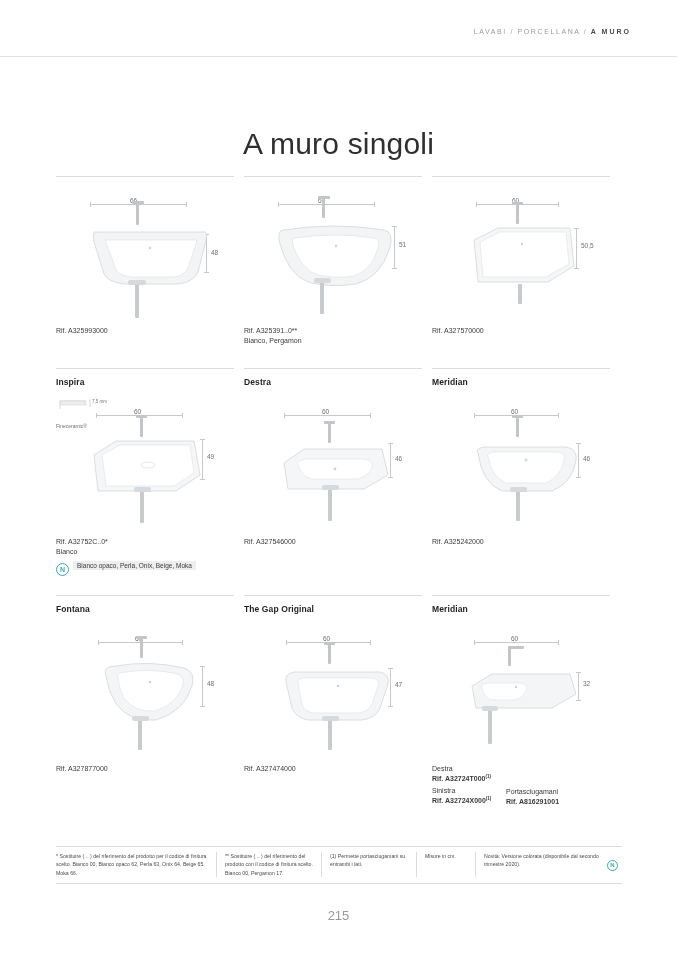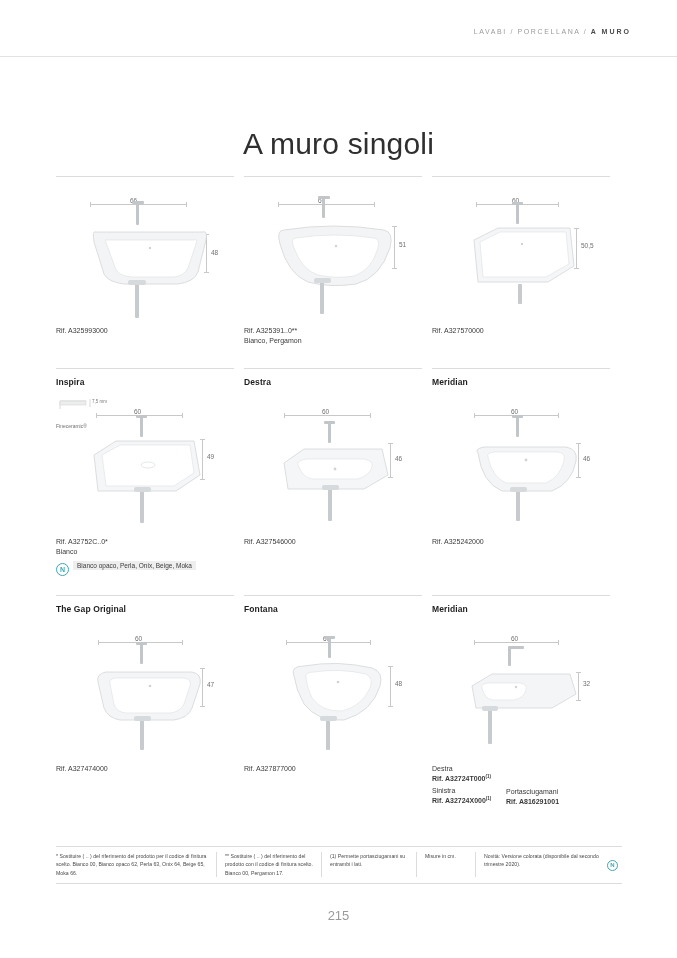--- a/index.html
+++ b/index.html
@@ -299,20 +299,45 @@
           <div style="position:absolute;left:78px;top:100px;width:17px;height:5px;background:#d6dadd;border-radius:2px;"></div>
         </div>
         <div class="ref">Rif. A325242000</div>
       </div>
     </div>
 
     <div class="row" style="margin-top:22px;">
 
       <div class="cell">
         <div class="cell-rule"></div>
+        <div class="prod-name">Fontana</div>
+        <div class="figure">
+          <div class="dim-line-h" style="left:42px; top:28px; width:84px;"></div>
+          <div class="tick-v" style="left:42px; top:26px;"></div>
+          <div class="tick-v" style="left:126px; top:26px;"></div>
+          <div class="dim-label" style="left:77px; top:21px;">60</div>
+          <div class="dim-line-v" style="left:146px; top:52px; height:40px;"></div>
+          <div class="tick-h" style="left:144px; top:52px;"></div>
+          <div class="tick-h" style="left:144px; top:92px;"></div>
+          <div class="dim-label" style="left:149px; top:66px;">48</div>
+          <svg class="basin" style="left:38px; top:42px;" width="112" height="72" viewBox="0 0 112 72">
+            <path d="M12 20 Q8 10 22 10 Q56 4 90 12 Q102 16 98 30 Q90 56 62 64 Q36 66 22 48 Q14 34 12 20 Z" fill="#f4f5f6" stroke="#d3d6d8" stroke-width="0.8"></path>
+            <path d="M24 22 Q22 16 32 16 Q58 12 84 18 Q92 22 88 32 Q80 50 60 55 Q40 56 30 42 Q25 32 24 22 Z" fill="#ffffff" stroke="#e1e4e6" stroke-width="0.7"></path>
+            <circle cx="56" cy="26" r="1.3" fill="#cfd3d6"></circle>
+          </svg>
+          <div class="tap" style="left:84px; top:24px; height:20px;"></div>
+          <div style="position:absolute;left:80px;top:22px;width:11px;height:3px;background:#c2c6c9;border-radius:1px;"></div>
+          <div class="drainpipe" style="left:82px; top:106px; height:30px;"></div>
+          <div style="position:absolute;left:76px;top:102px;width:17px;height:5px;background:#d6dadd;border-radius:2px;"></div>
+        </div>
+        <div class="ref">Rif. A327877000</div>
+      </div>
+
+      <div class="cell">
+        <div class="cell-rule"></div>
         <div class="prod-name">The Gap Original</div>
         <div class="figure">
           <div class="dim-line-h" style="left:42px; top:28px; width:84px;"></div>
           <div class="tick-v" style="left:42px; top:26px;"></div>
           <div class="tick-v" style="left:126px; top:26px;"></div>
           <div class="dim-label" style="left:77px; top:21px;">60</div>
           <div class="dim-line-v" style="left:146px; top:54px; height:38px;"></div>
           <div class="tick-h" style="left:144px; top:54px;"></div>
           <div class="tick-h" style="left:144px; top:92px;"></div>
           <div class="dim-label" style="left:149px; top:67px;">47</div>
@@ -320,45 +345,20 @@
             <path d="M6 20 Q4 12 14 10 L100 10 Q110 12 108 22 L100 46 Q96 56 82 58 L28 58 Q16 56 12 46 Z" fill="#f4f5f6" stroke="#d3d6d8" stroke-width="0.8"></path>
             <path d="M18 22 Q16 17 24 16 L92 16 Q100 17 98 24 L92 42 Q88 50 78 51 L34 51 Q24 50 22 42 Z" fill="#ffffff" stroke="#e1e4e6" stroke-width="0.7"></path>
             <circle cx="58" cy="24" r="1.3" fill="#cfd3d6"></circle>
           </svg>
           <div class="tap" style="left:84px; top:30px; height:20px;"></div>
           <div style="position:absolute;left:80px;top:28px;width:11px;height:3px;background:#c2c6c9;border-radius:1px;"></div>
           <div class="drainpipe" style="left:84px; top:106px; height:30px;"></div>
           <div style="position:absolute;left:78px;top:102px;width:17px;height:5px;background:#d6dadd;border-radius:2px;"></div>
         </div>
         <div class="ref">Rif. A327474000</div>
-      </div>
-
-      <div class="cell">
-        <div class="cell-rule"></div>
-        <div class="prod-name">Fontana</div>
-        <div class="figure">
-          <div class="dim-line-h" style="left:42px; top:28px; width:84px;"></div>
-          <div class="tick-v" style="left:42px; top:26px;"></div>
-          <div class="tick-v" style="left:126px; top:26px;"></div>
-          <div class="dim-label" style="left:77px; top:21px;">60</div>
-          <div class="dim-line-v" style="left:146px; top:52px; height:40px;"></div>
-          <div class="tick-h" style="left:144px; top:52px;"></div>
-          <div class="tick-h" style="left:144px; top:92px;"></div>
-          <div class="dim-label" style="left:149px; top:66px;">48</div>
-          <svg class="basin" style="left:38px; top:42px;" width="112" height="72" viewBox="0 0 112 72">
-            <path d="M12 20 Q8 10 22 10 Q56 4 90 12 Q102 16 98 30 Q90 56 62 64 Q36 66 22 48 Q14 34 12 20 Z" fill="#f4f5f6" stroke="#d3d6d8" stroke-width="0.8"></path>
-            <path d="M24 22 Q22 16 32 16 Q58 12 84 18 Q92 22 88 32 Q80 50 60 55 Q40 56 30 42 Q25 32 24 22 Z" fill="#ffffff" stroke="#e1e4e6" stroke-width="0.7"></path>
-            <circle cx="56" cy="26" r="1.3" fill="#cfd3d6"></circle>
-          </svg>
-          <div class="tap" style="left:84px; top:24px; height:20px;"></div>
-          <div style="position:absolute;left:80px;top:22px;width:11px;height:3px;background:#c2c6c9;border-radius:1px;"></div>
-          <div class="drainpipe" style="left:82px; top:106px; height:30px;"></div>
-          <div style="position:absolute;left:76px;top:102px;width:17px;height:5px;background:#d6dadd;border-radius:2px;"></div>
-        </div>
-        <div class="ref">Rif. A327877000</div>
       </div>
 
       <div class="cell">
         <div class="cell-rule"></div>
         <div class="prod-name">Meridian</div>
         <div class="figure">
           <div class="dim-line-h" style="left:42px; top:28px; width:84px;"></div>
           <div class="tick-v" style="left:42px; top:26px;"></div>
           <div class="tick-v" style="left:126px; top:26px;"></div>
           <div class="dim-label" style="left:77px; top:21px;">60</div>

